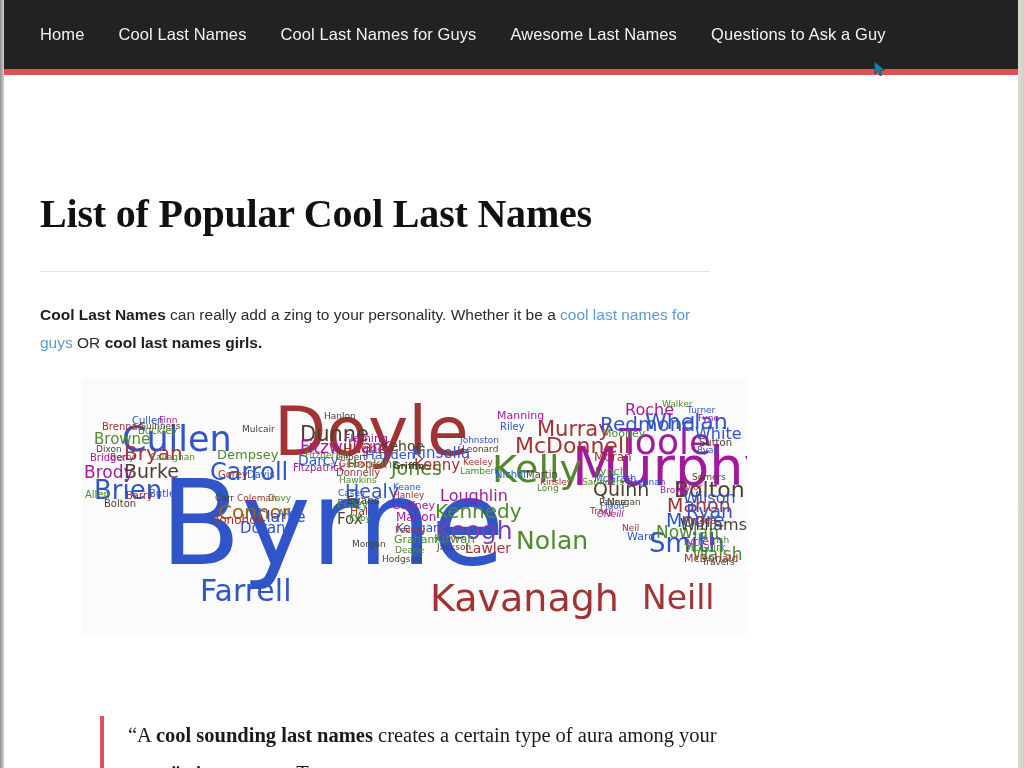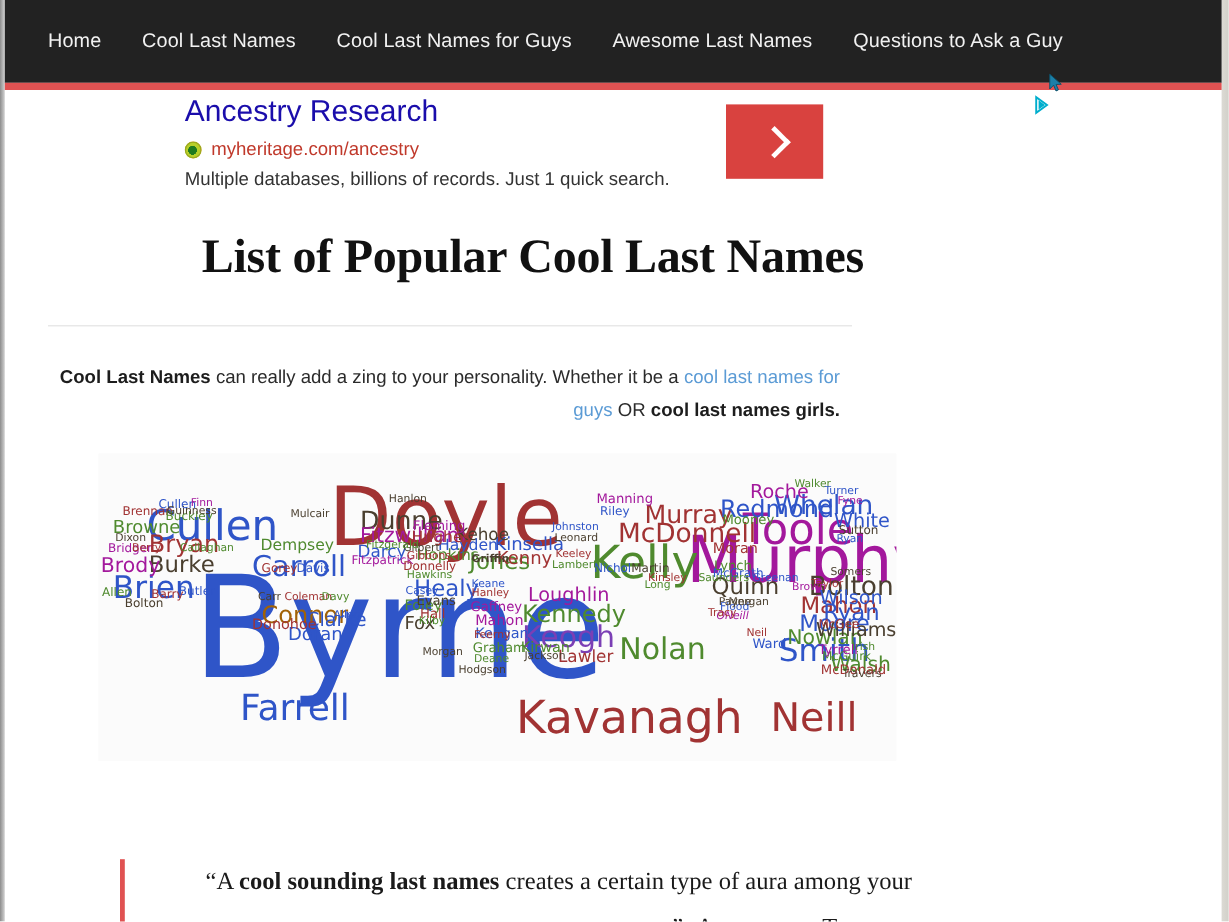--- a/index.html
+++ b/index.html
@@ -17,21 +17,20 @@
   }
 
   
   #page-frame {
     position: absolute;
     left: 0; top: 0;
     width: 1024px;
     height: 632px;
     background: #ffffff;
     box-sizing: border-box;
-    text-align: right;
   }
   .frame-edge-left {
     position: absolute;
     left: 0; top: 0;
     width: 4px; height: 768px;
     background: linear-gradient(to right,#8c8c8c 0%, #a9a9a9 40%, #d2d2d2 100%);
   }
   .frame-edge-right {
     position: absolute;
     left: 1018px; top: 0;
@@ -259,41 +258,20 @@
     <div id="nav-list">
       <a class="nav-item">Home</a>
       <a class="nav-item">Cool Last Names</a>
       <a class="nav-item">Cool Last Names for Guys</a>
       <a class="nav-item">Awesome Last Names</a>
       <a class="nav-item">Questions to Ask a Guy</a>
     </div>
   </nav>
   <div id="nav-underline"></div>
 
-  <div id="ad-block">
-    <div id="ad-headline">Ancestry Research</div>
-
-    <div id="ad-url-row">
-      <span id="ad-favicon"></span>
-      <span id="ad-url">myheritage.com/ancestry</span>
-    </div>
-
-    <div id="ad-desc">Multiple databases, billions of records. Just 1 quick search.</div>
-
-    <div id="ad-cta-button">
-      <span id="ad-cta-chevron"></span>
-    </div>
-
-    <div id="adchoices-icon">
-      <svg width="18" height="18" viewBox="0 0 18 18" aria-hidden="true">
-        <path d="M3.5 2 L3.5 15 L12.5 8.5 Z" fill="none" stroke="#00AECD" stroke-width="1.6"></path>
-        <path d="M5.5 4.6 L5.5 12.2 L10.8 8.4 Z" fill="#00AECD"></path>
-      </svg>
-    </div>
-  </div>
 
   <div id="article">
     <h1 id="page-title">List of Popular Cool Last Names</h1>
     <div id="title-divider"></div>
 
     <p id="intro-paragraph">
       <b>Cool Last Names</b><span> can really add a zing to your personality. Whether it be a </span><a class="inline-link">cool last names for guys</a><span> OR </span><b>cool last names girls.</b>
     </p>
   </div>
 

